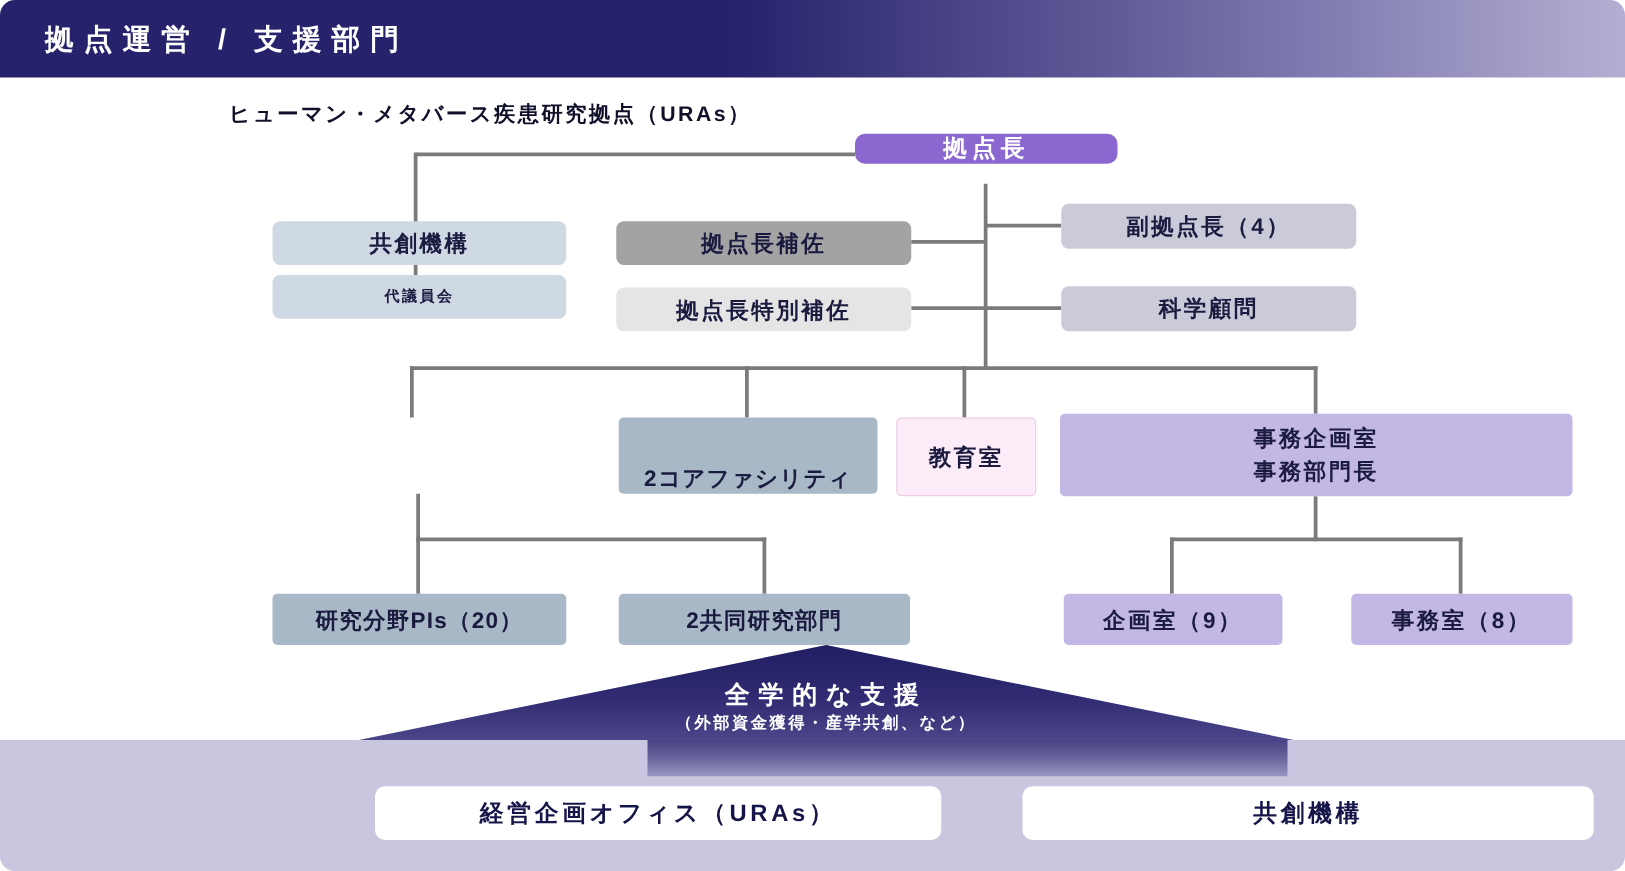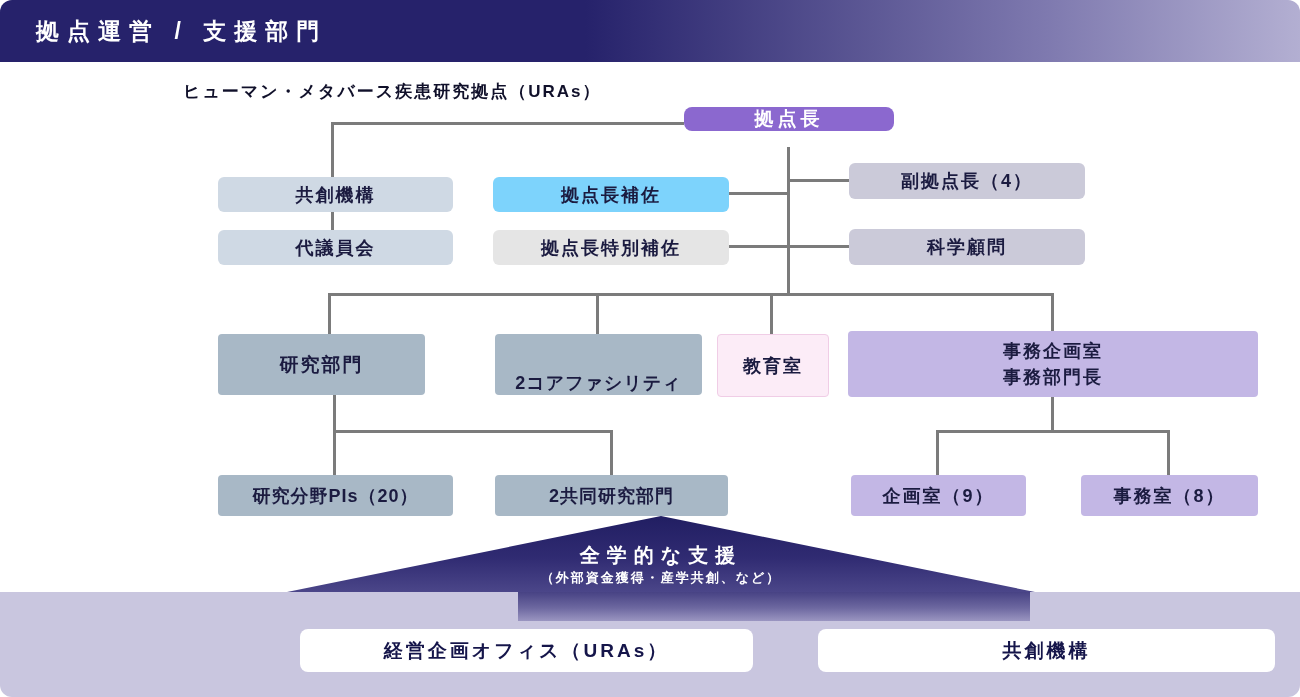--- a/index.html
+++ b/index.html
@@ -45,22 +45,22 @@
   
   .line{position:absolute;background:#7b7b7b;z-index:1;}
   
   .node{
     position:absolute;z-index:2;
     display:flex;align-items:center;justify-content:center;
     font-weight:bold;color:#1b1b40;letter-spacing:2px;text-align:center;
   }
   .n-director{left:684px;top:107px;width:210px;height:24px;background:#8b68cf;color:#ffffff;border-radius:8px;font-size:19px;letter-spacing:4px;}
   .n-steering{left:218px;top:177px;width:235px;height:35px;background:#cfd9e4;border-radius:6px;font-size:18px;}
-  .n-council{left:218px;top:230px;width:235px;height:35px;background:#cfd9e4;border-radius:6px;font-size:18px;}
-  .n-assistant{left:493px;top:177px;width:236px;height:35px;background:#7dd3fc;border-radius:6px;font-size:18px;}
+  .n-council{left:218px;top:220px;width:235px;height:35px;background:#cfd9e4;border-radius:6px;font-size:12px;}
+  .n-assistant{left:493px;top:177px;width:236px;height:35px;background:#a3a3a3;border-radius:6px;font-size:18px;}
   .n-special{left:493px;top:230px;width:236px;height:35px;background:#e5e5e5;border-radius:6px;font-size:18px;}
   .n-vice{left:849px;top:163px;width:236px;height:36px;background:#cbcad9;border-radius:6px;font-size:18px;}
   .n-advisor{left:849px;top:229px;width:236px;height:36px;background:#cbcad9;border-radius:6px;font-size:18px;}
   .n-research{left:218px;top:334px;width:207px;height:61px;background:#a8b8c6;border-radius:4px;font-size:19px;}
   .n-core{left:495px;top:334px;width:207px;height:61px;background:#a8b8c6;border-radius:4px;font-size:18px;letter-spacing:1px;align-items:flex-end;}
   .n-education{left:717px;top:334px;width:110px;height:61px;background:#fcecf7;border:1px solid #f0cde6;border-radius:4px;font-size:18px;}
   .n-admin-planning{left:848px;top:331px;width:410px;height:66px;background:#c3b7e5;border-radius:4px;font-size:18px;flex-direction:column;line-height:1.45;}
   .n-pis{left:218px;top:475px;width:235px;height:41px;background:#a8b8c6;border-radius:4px;font-size:18px;letter-spacing:1px;}
   .n-joint{left:495px;top:475px;width:233px;height:41px;background:#a8b8c6;border-radius:4px;font-size:18px;letter-spacing:1px;}
   .n-planning{left:851px;top:475px;width:175px;height:41px;background:#c3b7e5;border-radius:4px;font-size:18px;}
@@ -140,23 +140,20 @@
   </div>
   <div class="node n-special">
     <span>拠点長特別補佐</span>
   </div>
   <div class="node n-vice">
     <span>副拠点長（4）</span>
   </div>
   <div class="node n-advisor">
     <span>科学顧問</span>
   </div>
-  <div class="node n-research">
-    <span>研究部門</span>
-  </div>
   <div class="node n-core">
     <span>2コアファシリティ</span>
   </div>
   <div class="node n-admin-planning">
     <span>事務企画室</span>
     <span>事務部門長</span>
   </div>
   <div class="node n-education">
     <span>教育室</span>
   </div>

